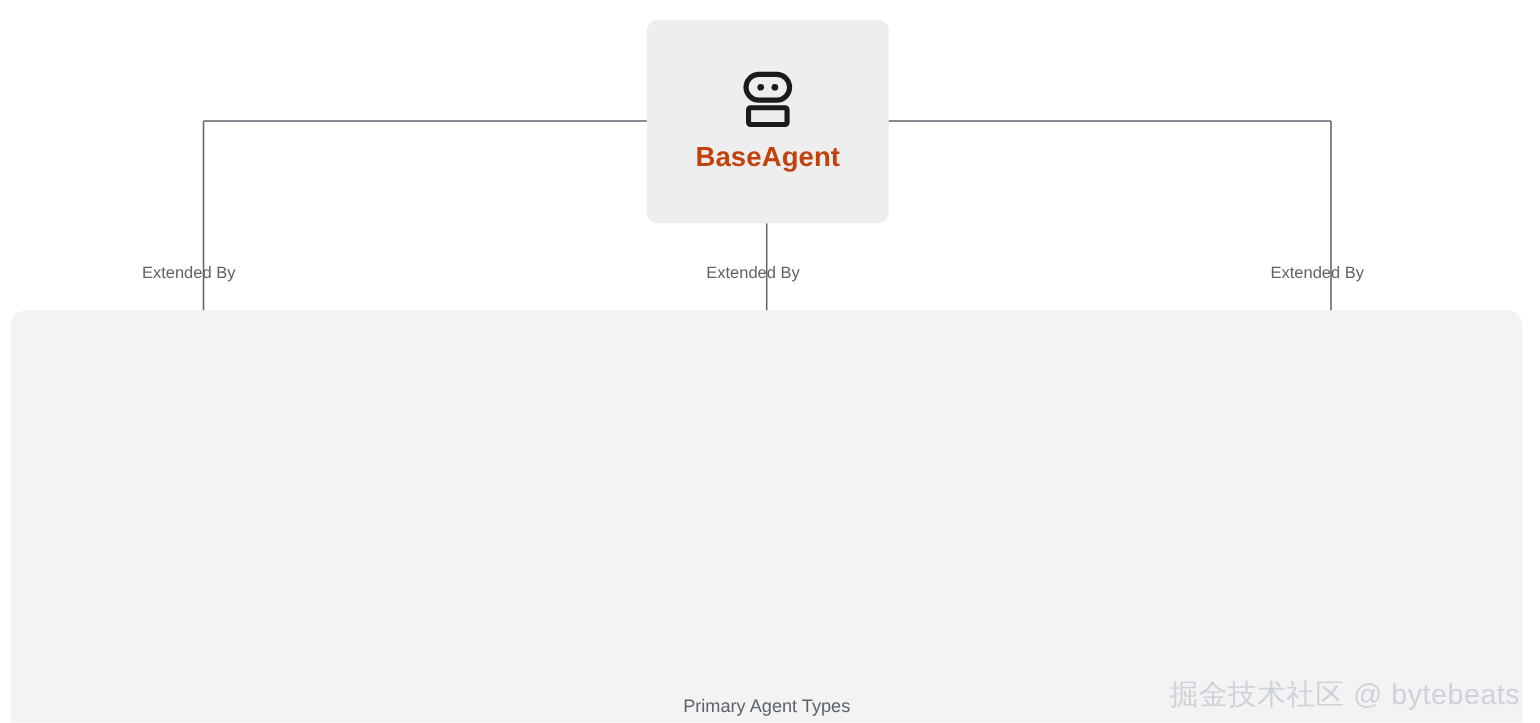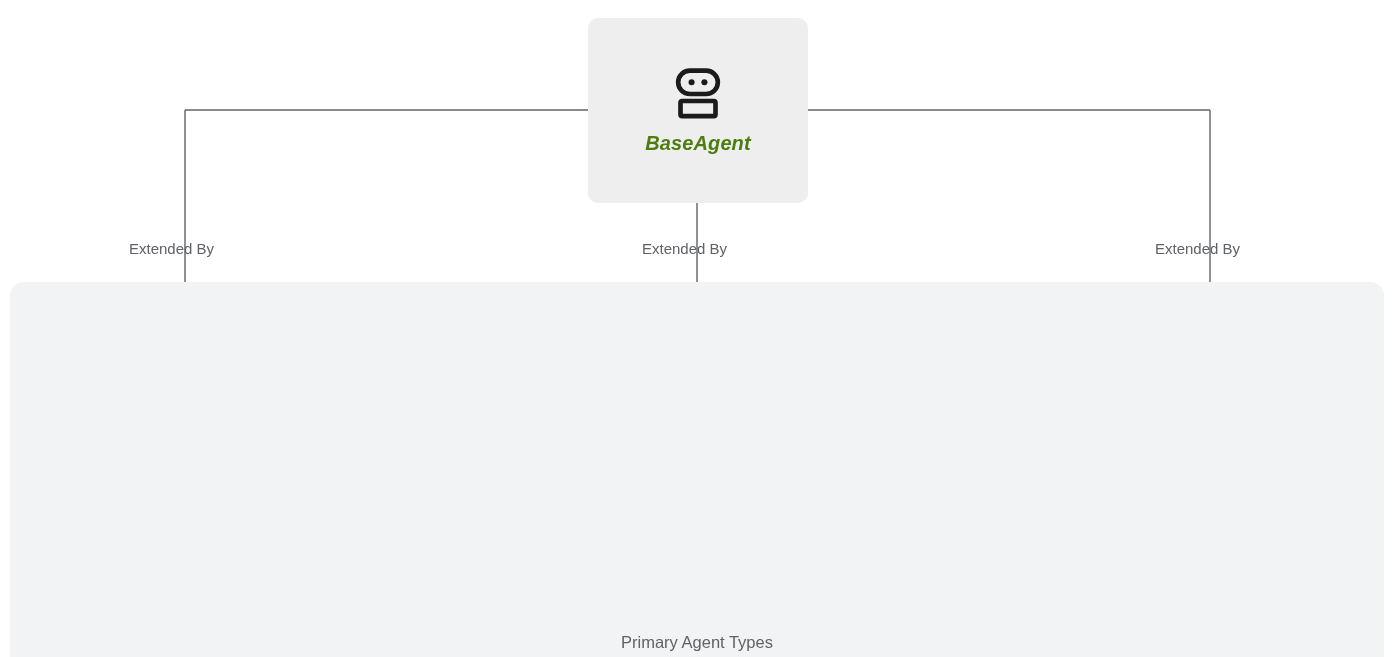--- a/index.html
+++ b/index.html
@@ -45,25 +45,24 @@
     align-items: center;
     justify-content: center;
   }
   #base-agent .robot-icon {
     width: 56px;
     height: 56px;
     display: block;
     margin-bottom: 10px;
   }
   #base-agent .title {
-    font-size: 20px;
+    font-size: 25px;
     font-weight: 700;
-    color: #4d7c0f;
+    color: #c2410c;
     letter-spacing: 0.1px;
-    font-style: italic;
   }
 
   
   .edge-label {
     position: absolute;
     font-size: 15px;
     color: #5f6368;
     white-space: nowrap;
     z-index: 4;
     background: transparent;
@@ -214,14 +213,15 @@
     </div>
   </div>
 
   <div class="group" id="group-custom">
     <div class="group-title">C. Custom Logic</div>
     <div class="cards">
       <div class="card">CustomAgent</div>
     </div>
   </div>
 
+  <div id="watermark">掘金技术社区 @ bytebeats</div>
 
 </div>
 
 </body></html>

